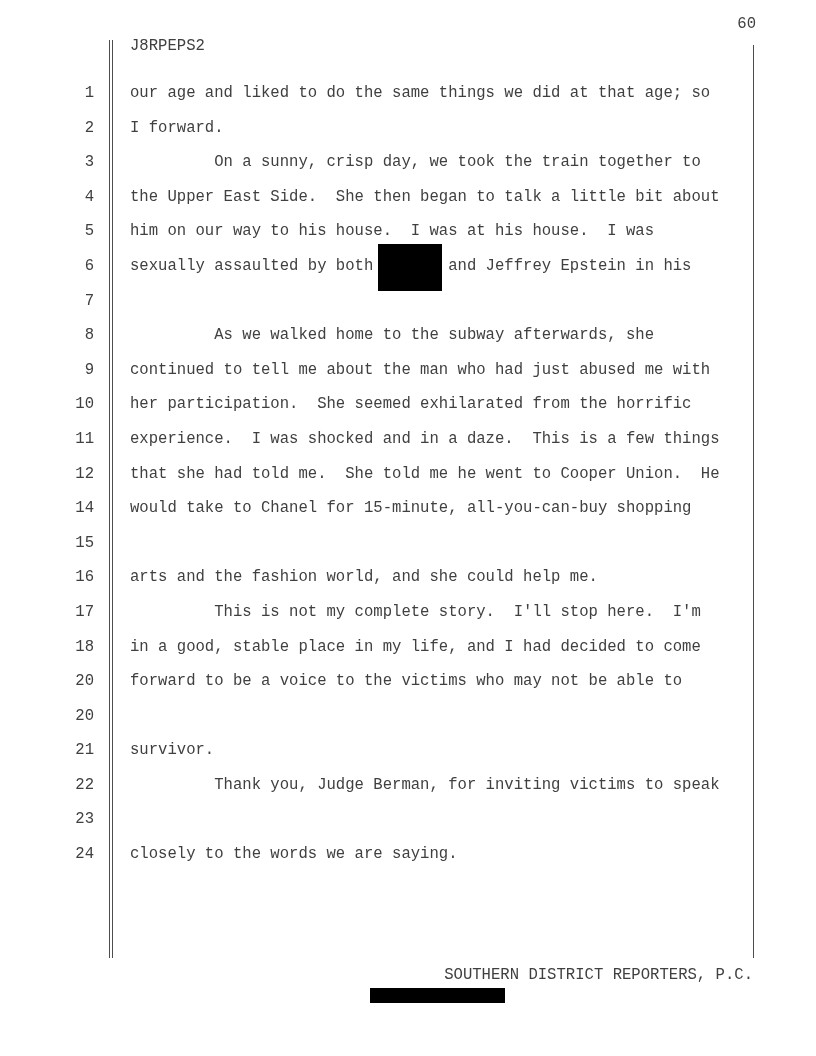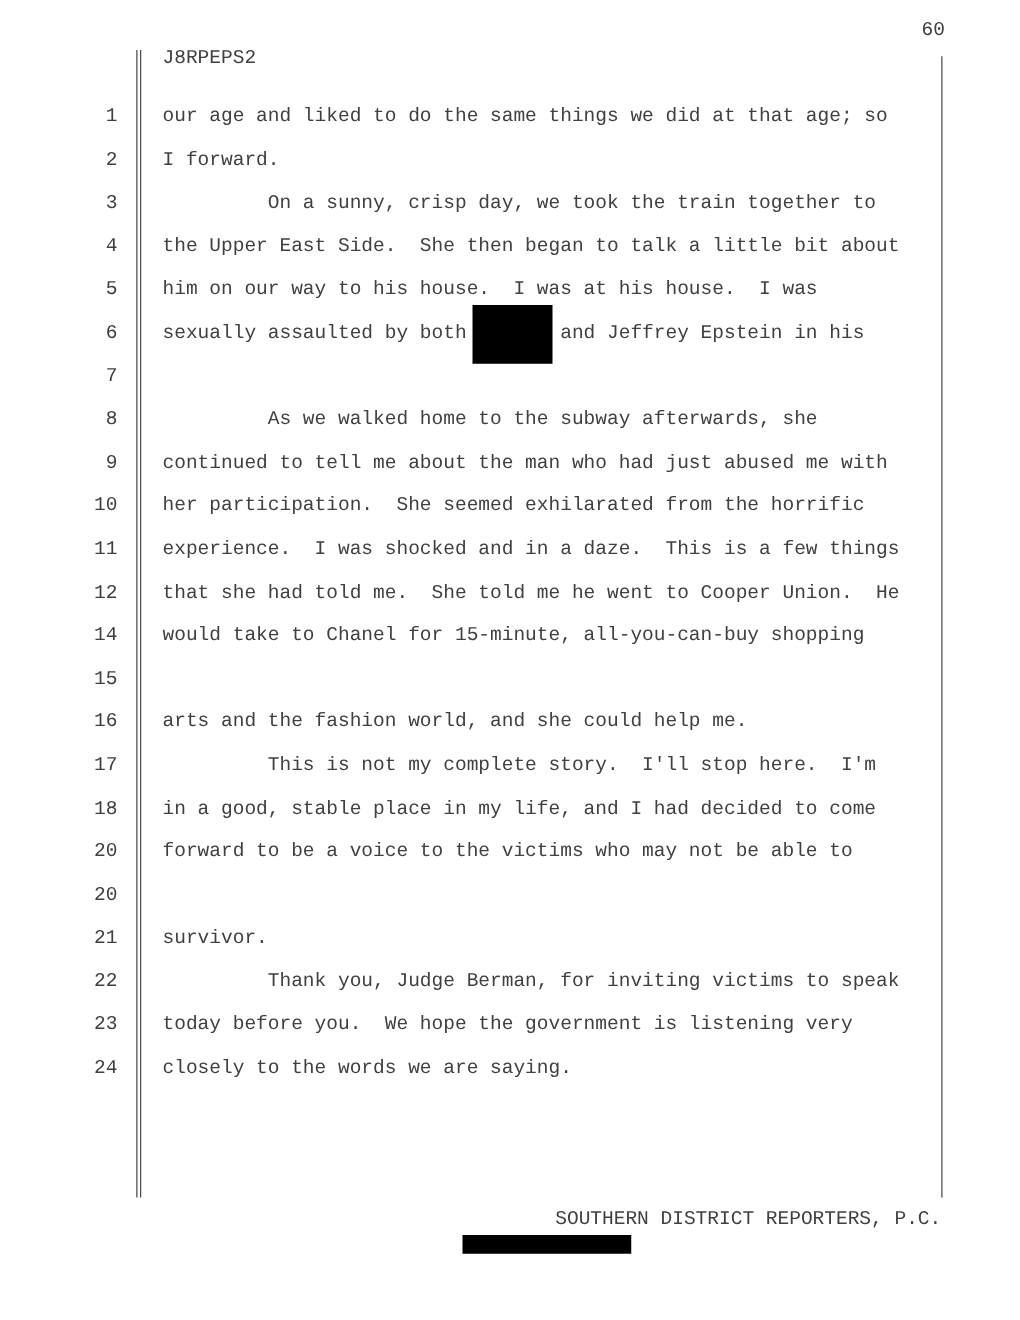--- a/index.html
+++ b/index.html
@@ -184,21 +184,20 @@
       <div class="row">
         <span class="num">21</span>
         <span class="txt">survivor.</span>
       </div>
       <div class="row">
         <span class="num">22</span>
         <span class="txt">         Thank you, Judge Berman, for inviting victims to speak</span>
       </div>
       <div class="row">
         <span class="num">23</span>
-        <span class="txt">today before you.  We hope the government is listening very</span>
       </div>
       <div class="row">
         <span class="num">24</span>
         <span class="txt">closely to the words we are saying.</span>
       </div>
     </div>
   <div class="redaction redaction-line6"></div>
   <div class="footer">SOUTHERN DISTRICT REPORTERS, P.C.</div>
   <div class="redaction redaction-footer"></div>
 </div>

